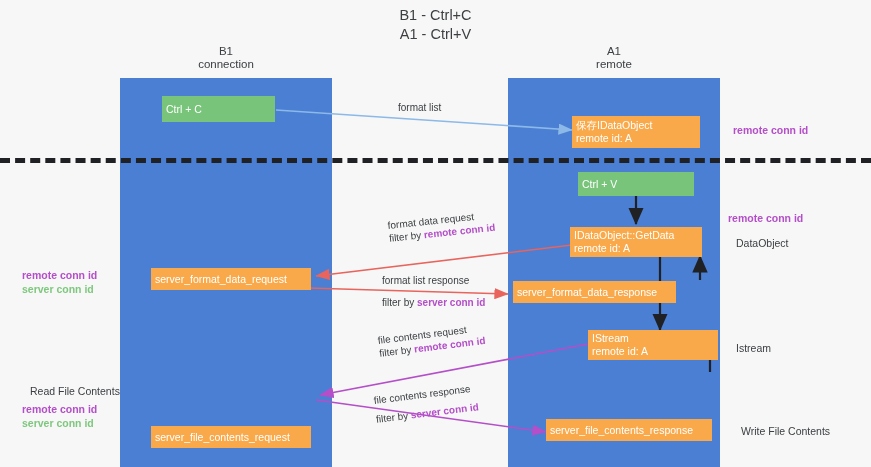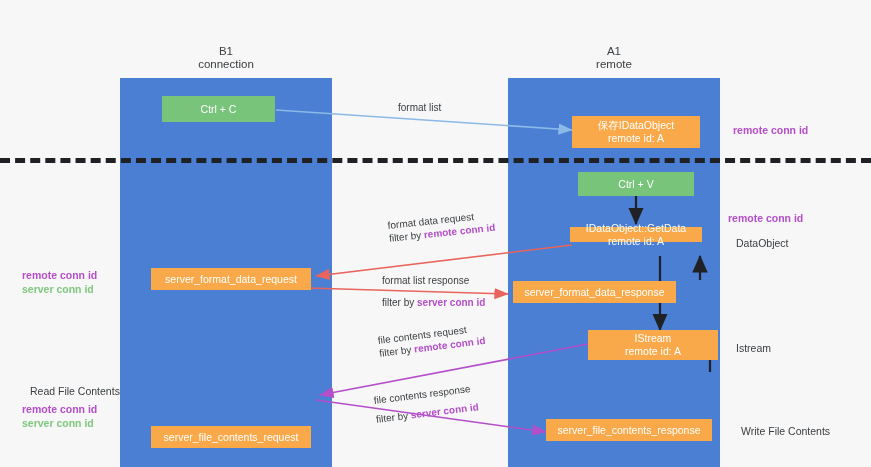--- a/index.html
+++ b/index.html
@@ -39,21 +39,21 @@
   #title{
     position:absolute;left:0;top:6px;width:871px;
     text-align:center;font-size:14.5px;line-height:19px;color:#3c4043;
   }
   #title span{display:block;}
 
   
   .box{
     position:absolute;
     display:flex;flex-direction:column;
-    align-items:center;justify-content:center;
+    align-items:flex-start;justify-content:center;
     color:#ffffff;
     font-size:10.5px;
     line-height:13px;
     text-align:center;
     box-sizing:border-box;
     padding:2px 4px;
   }
   .box.green{background:#79c47b;}
   .box.orange{background:#f9a94a;}
   .box .l2{display:block;}
@@ -86,20 +86,24 @@
     transform-origin:left top;
   }
 
   svg#wires{position:absolute;left:0;top:0;width:871px;height:467px;pointer-events:none;}
 </style>
 </head>
 <body>
 
 <div id="stage">
 
+  <div id="title">
+    <span>B1 - Ctrl+C</span>
+    <span>A1 - Ctrl+V</span>
+  </div>
 
   <div class="lane-head" id="head-b1">
     <span class="t1">B1</span>
     <span class="t2">connection</span>
   </div>
   <div class="lane-head" id="head-a1">
     <span class="t1">A1</span>
     <span class="t2">remote</span>
   </div>
 
@@ -149,21 +153,21 @@
 
   <div class="box orange" style="left:572px;top:116px;width:128px;height:32px;">
     <span>保存IDataObject</span>
     <span class="l2">remote id: A</span>
   </div>
 
   <div class="box green" style="left:578px;top:172px;width:116px;height:24px;">
     <span>Ctrl + V</span>
   </div>
 
-  <div class="box orange" style="left:570px;top:227px;width:132px;height:15px;">
+  <div class="box orange" style="left:570px;top:227px;width:132px;height:30px;">
     <span>IDataObject::GetData</span>
     <span class="l2">remote id: A</span>
   </div>
 
   <div class="box orange" style="left:151px;top:268px;width:160px;height:22px;">
     <span>server_format_data_request</span>
   </div>
 
   <div class="box orange" style="left:513px;top:281px;width:163px;height:22px;">
     <span>server_format_data_response</span>

